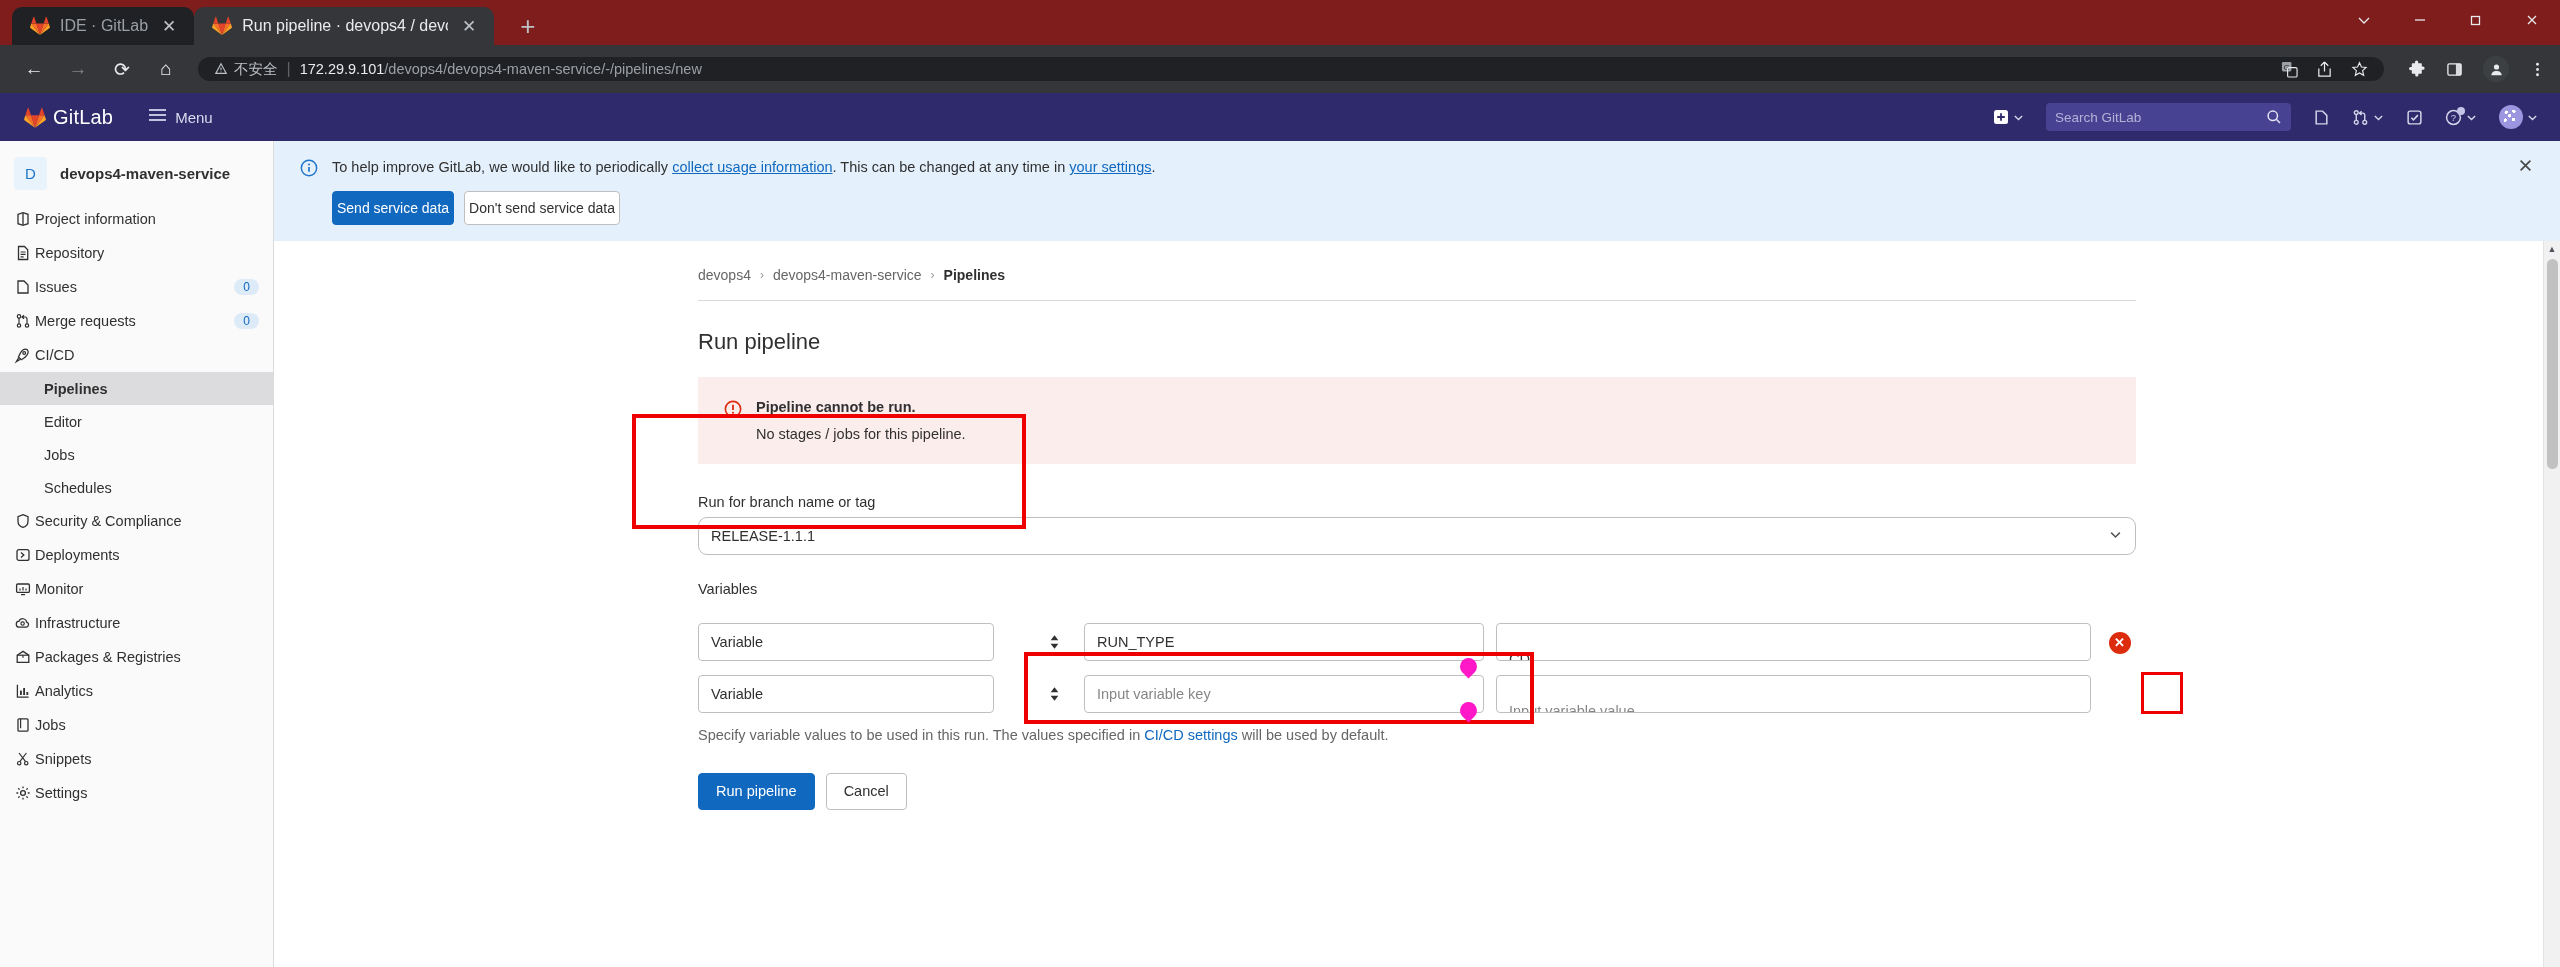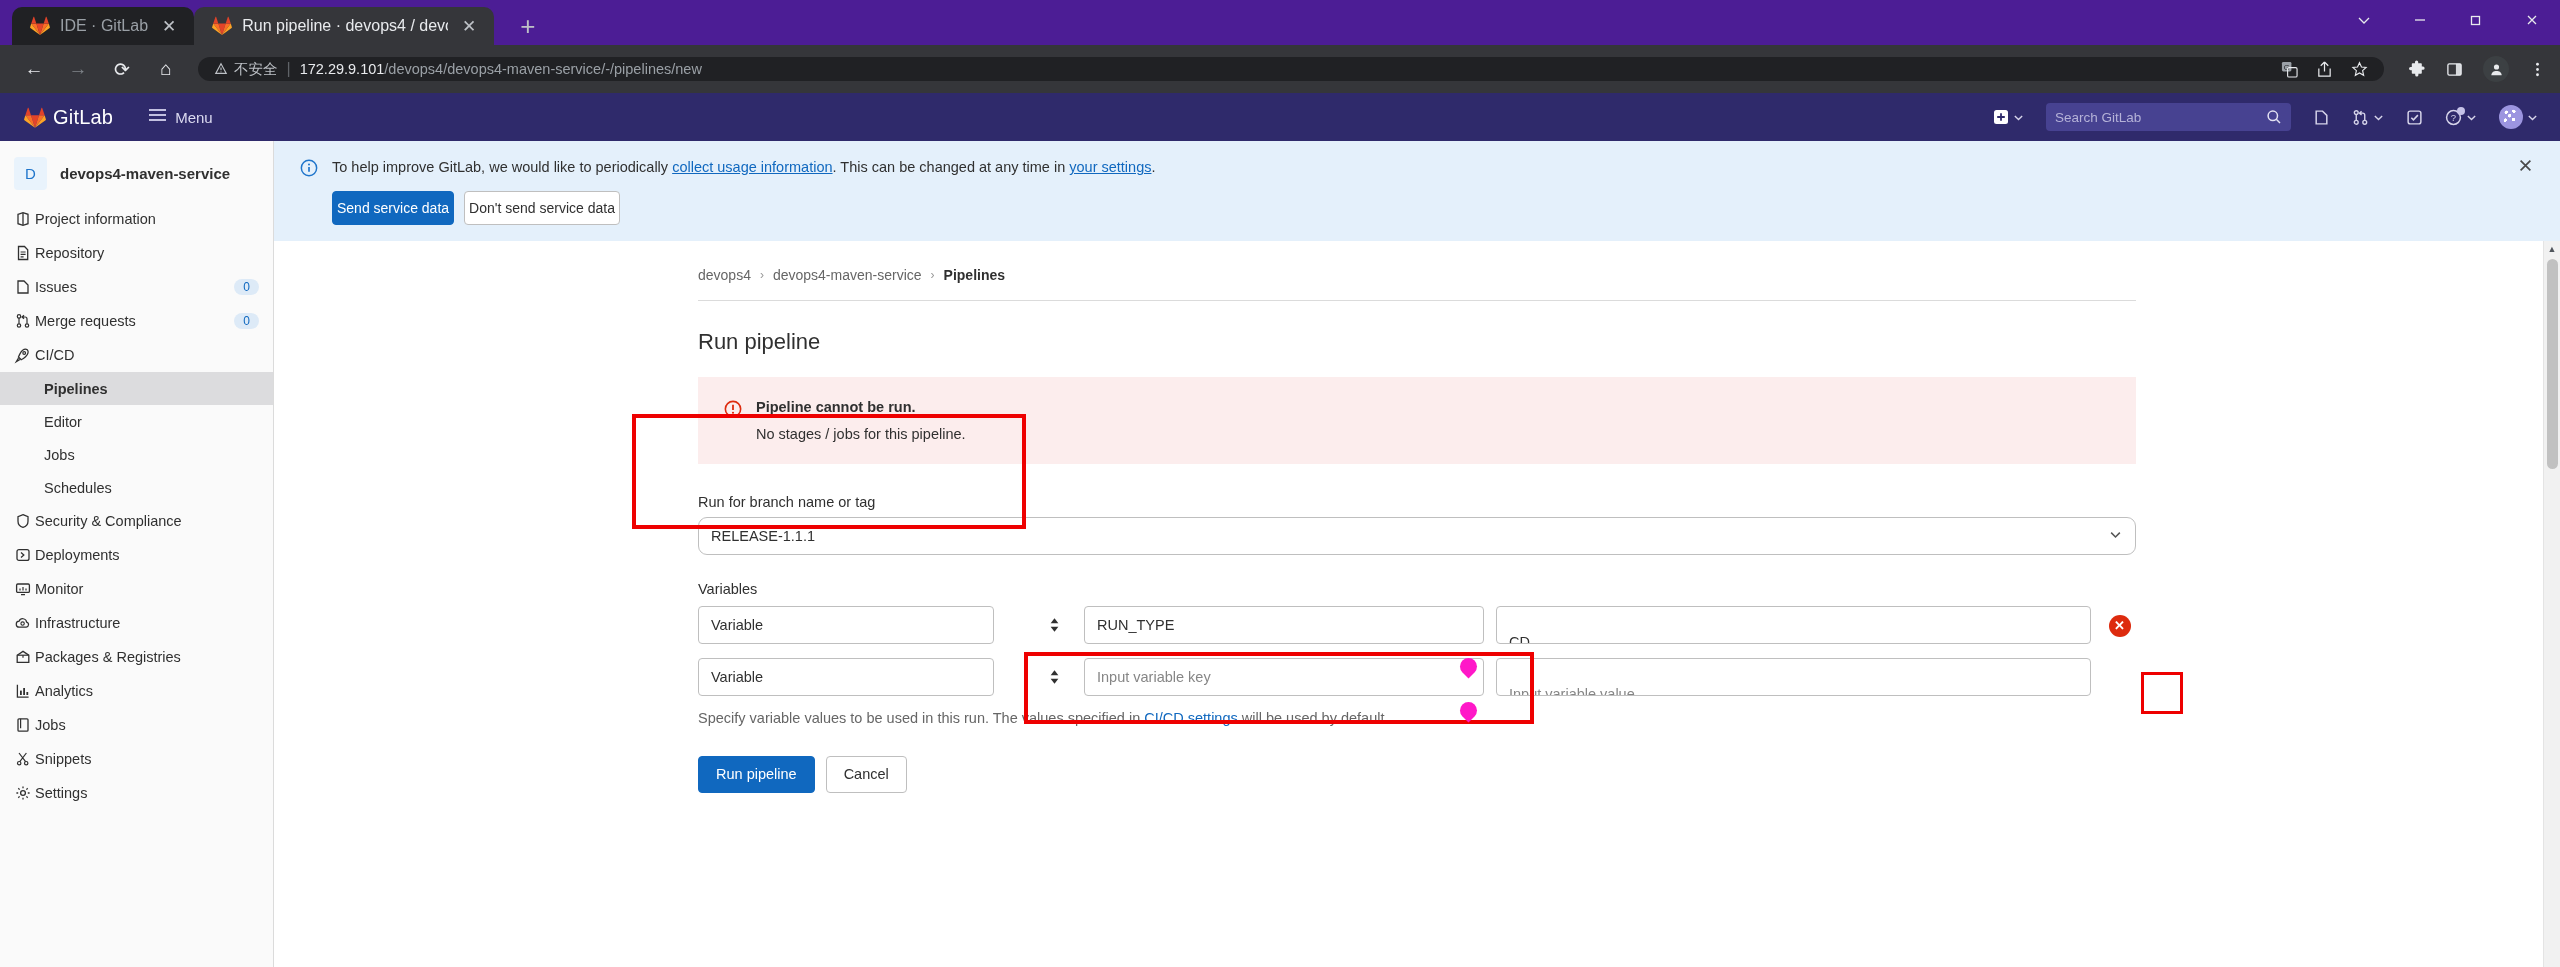--- a/index.html
+++ b/index.html
@@ -4,21 +4,21 @@
 <style>
   * { box-sizing: border-box; margin: 0; padding: 0; }
   html, body { width: 2560px; height: 967px; overflow: hidden; }
   body {
     font-family: "Liberation Sans", sans-serif;
     background: #ffffff;
     -webkit-font-smoothing: antialiased;
   }
 
   
-  .browser-chrome { background: #4c1d95; width: 100%; }
+  .browser-chrome { background: #7f1d1d; width: 100%; }
 
   .tabstrip {
     height: 45px;
     display: flex;
     align-items: flex-end;
     padding-left: 12px;
     position: relative;
   }
   .tab {
     height: 38px;
@@ -256,21 +256,21 @@
     appearance: none; -webkit-appearance: none;
     padding-right: 34px;
     border-radius: 9px;
   }
   .chevron-abs {
     position: absolute; right: 14px; top: 50%;
     transform: translateY(-50%); pointer-events: none; color: #555;
   }
   .section-gap { margin-bottom: 26px; }
 
-  .var-label { font-size: 14.5px; color: #303030; margin-bottom: 9px; }
+  .var-label { font-size: 14.5px; color: #303030; margin-bottom: 26px; }
   .var-row { display: flex; align-items: flex-start; gap: 12px; margin-bottom: 14px; }
   .var-type {
     width: 296px; flex: 0 0 374px; height: 38px;
     appearance: none; -webkit-appearance: none;
     border: 1px solid #bfbfbf; border-radius: 4px;
     background: #fff; font-size: 14.5px; color: #303030;
     padding: 0 30px 0 12px;
     font-family: "Liberation Sans", sans-serif;
   }
   .updown {

